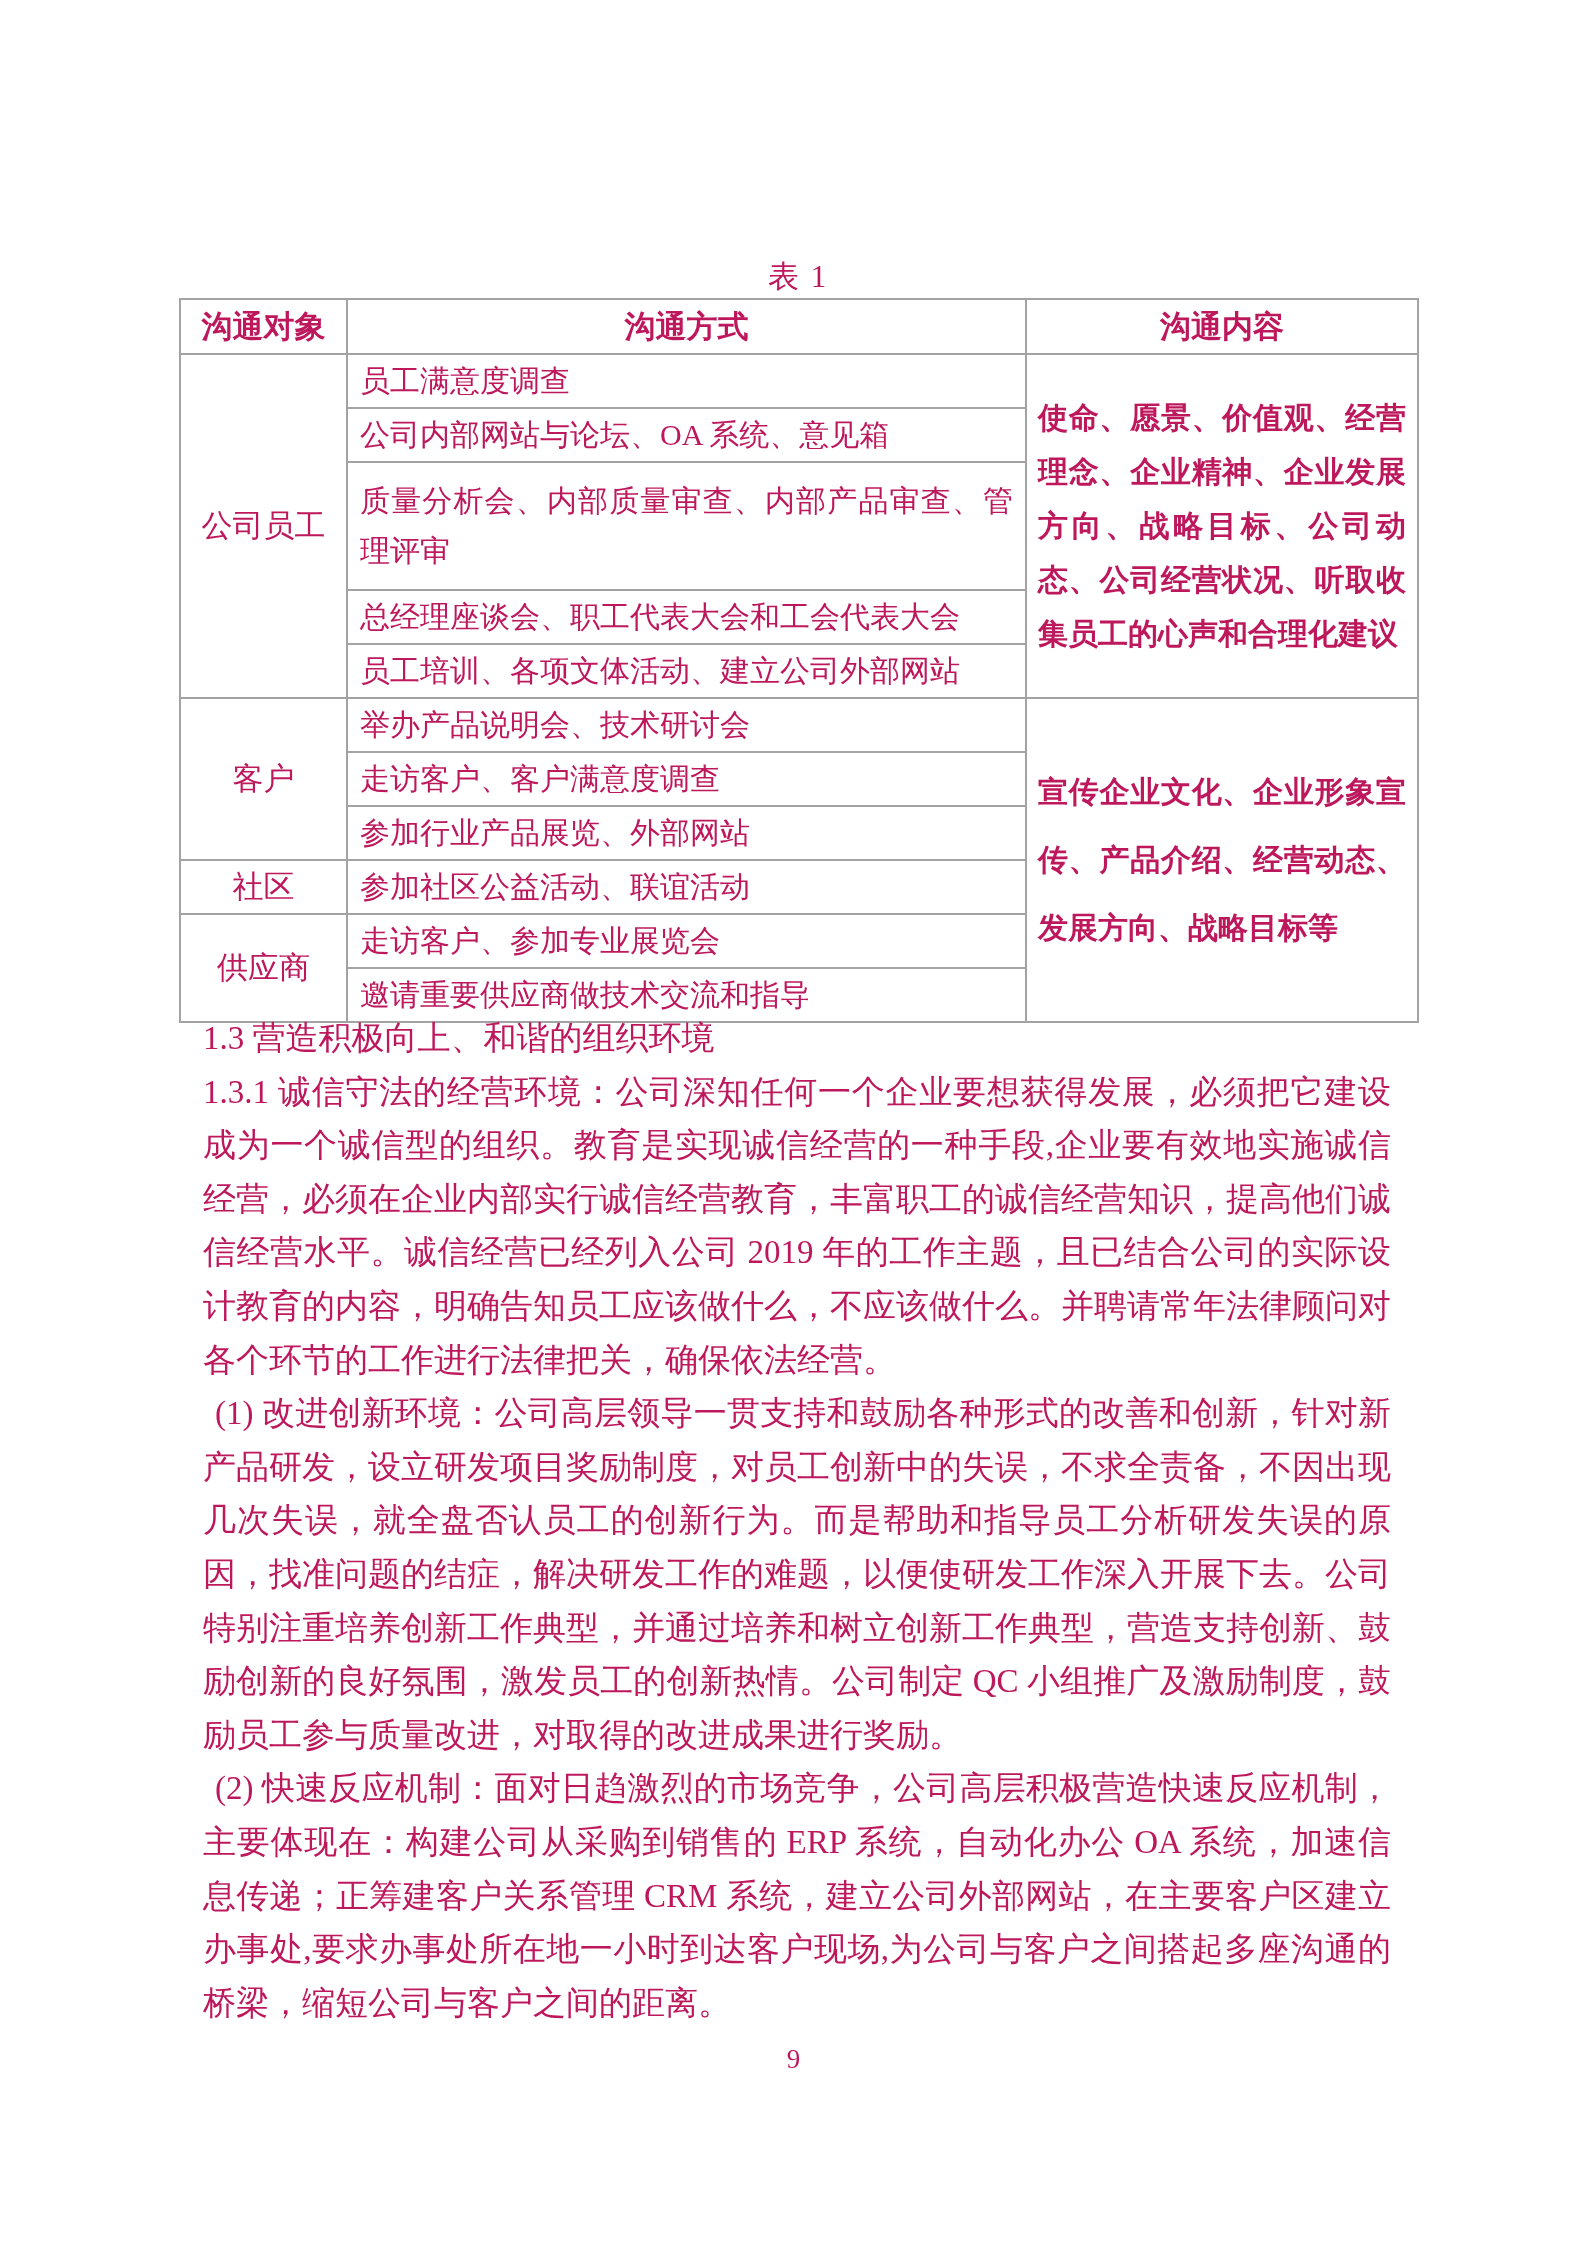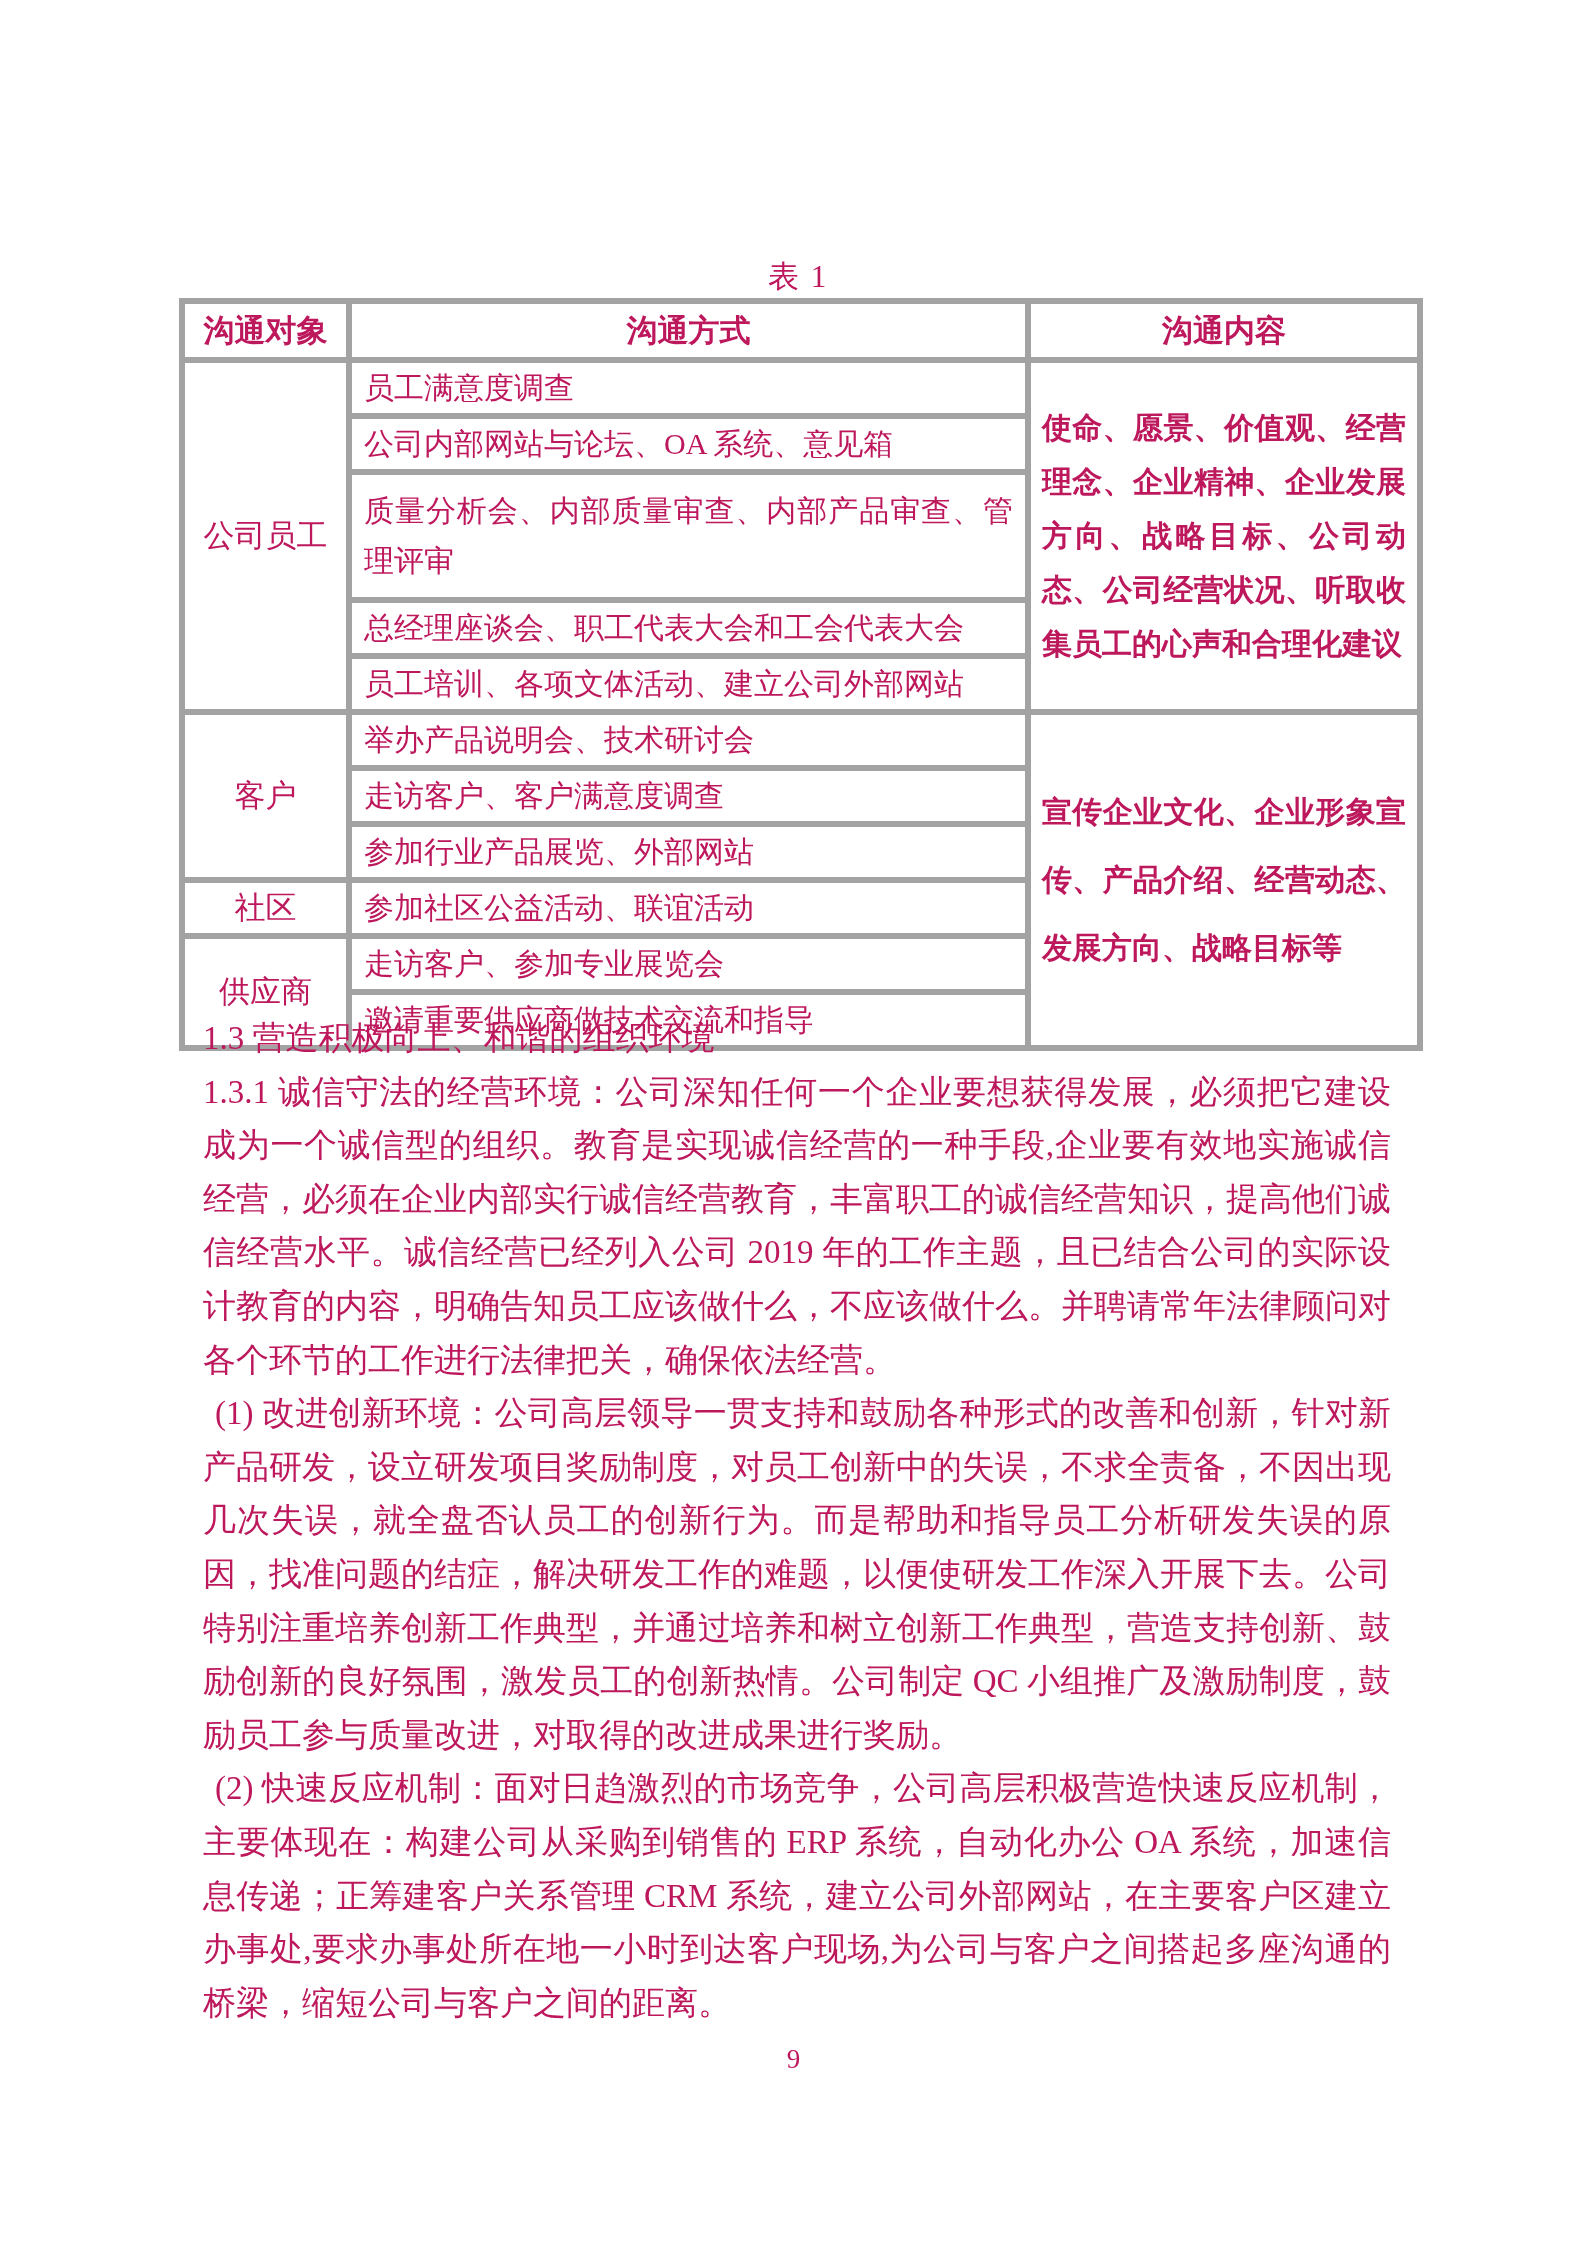--- a/index.html
+++ b/index.html
@@ -10,21 +10,21 @@
     overflow:hidden;
   }
   .table-title {
     position:absolute; top:256px; left:179px; width:1238px;
     text-align:center; font-size:31px; letter-spacing:2px;
   }
   table.comm {
     position:absolute; top:298px; left:179px; width:1238px;
     border-collapse:collapse; table-layout:fixed;
   }
-  table.comm td, table.comm th { border:6px solid #a3a3a3; overflow:hidden; }
+  table.comm td, table.comm th { border:2px solid #a3a3a3; overflow:hidden; }
   table.comm th {
     font-size:31px; font-weight:bold; height:53px; text-align:center;
     padding:0;
   }
   tr.single { height:54px; }
   tr.tall   { height:128px; }
   td.c1 { text-align:center; font-size:31px; padding:0 12px; }
   td.c2 {
     font-size:30px; padding:0 12px; text-align:justify;
     text-justify:inter-character; line-height:50px;

